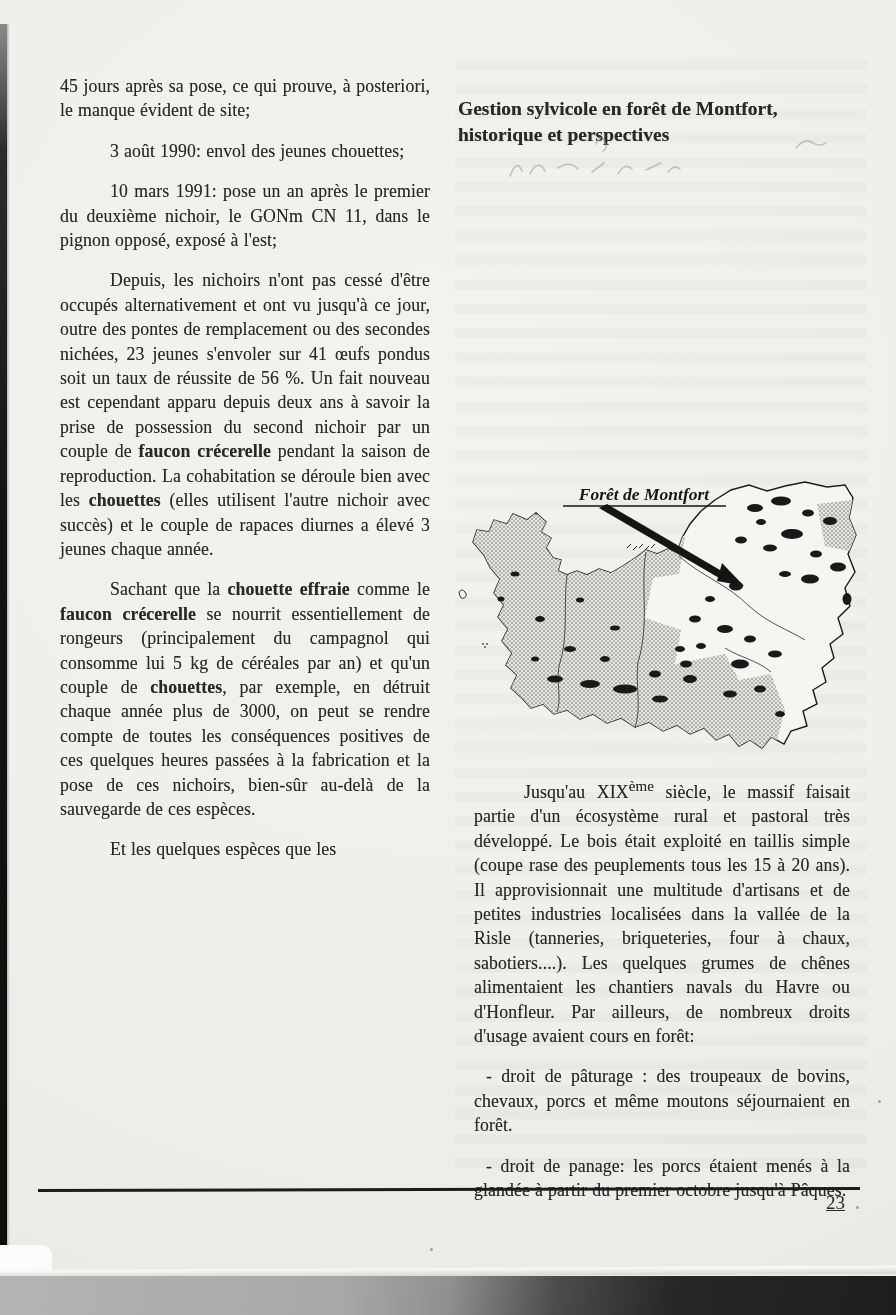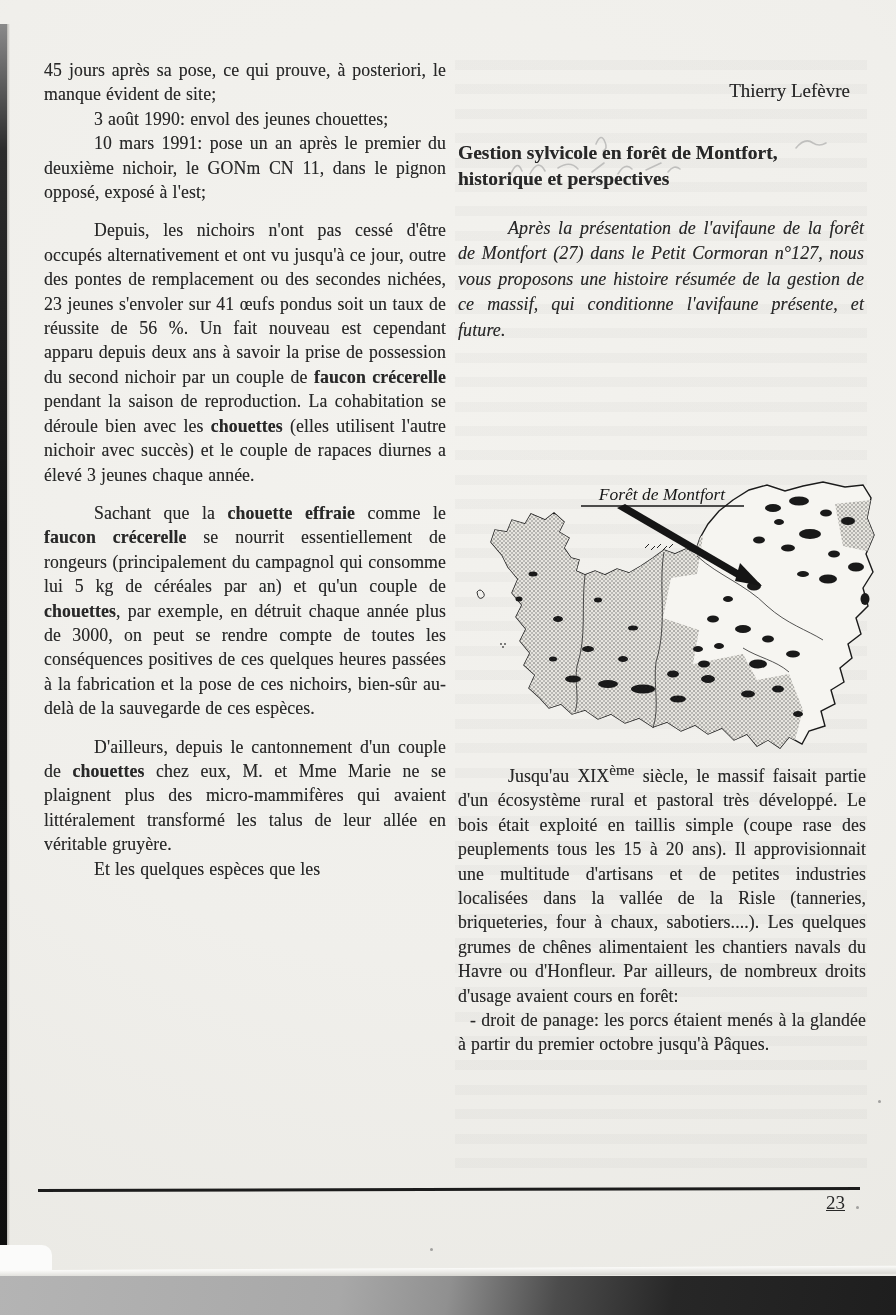--- a/index.html
+++ b/index.html
@@ -3,37 +3,37 @@
 <meta charset="utf-8">
 <style>
   html,body{margin:0;padding:0;background:#dedede;}
   .page{
     position:relative;width:896px;height:1315px;overflow:hidden;
     background:radial-gradient(circle at 48% 30%, #f3f2ee 0%, #f0efeb 55%, #eae9e4 100%);
     font-family:"Liberation Serif","DejaVu Serif",serif;
     color:#282828;
   }
   .para{
-    margin:0;font-size:17.8px;line-height:24.4px;text-align:justify;
+    margin:16px;font-size:17.8px;line-height:24.4px;text-align:justify;
     letter-spacing:.1px;word-spacing:.5px;
     text-shadow:0 0 .5px rgba(40,40,40,.45);
   }
   .indent{text-indent:50px;}
   .dash{text-indent:12px;}
   .sp{margin-top:14px;}
   .b{font-weight:bold;}
   .i{font-style:italic;}
   .sup{vertical-align:super;font-size:15px;line-height:0;}
   .col-left{position:absolute;left:44px;top:58px;width:402px;height:1126px;overflow:hidden;}
   .col-right-top{position:absolute;left:458px;top:58px;width:406px;}
   .col-right-bottom{position:absolute;left:458px;top:764px;width:408px;}
   .byline{margin:22px 14px 0 0;font-size:19px;text-align:right;text-shadow:0 0 .5px rgba(40,40,40,.45);}
   .heading{margin:38px 0 0 0;font-size:19.5px;line-height:26px;font-weight:bold;text-align:left;text-shadow:0 0 .5px rgba(40,40,40,.5);}
   .lede{margin-top:24px;font-size:18px;line-height:25.4px;font-style:italic;}
-  .map-figure{position:absolute;left:456px;top:478px;width:434px;height:292px;}
+  .map-figure{position:absolute;left:438px;top:478px;width:434px;height:292px;font-weight:bold;}
   .footer-rule{position:absolute;left:38px;top:1188px;width:822px;height:3px;background:#1c1c1c;transform:rotate(-.15deg);}
   .footer-text{position:absolute;left:42px;top:1196px;font-size:18.5px;text-shadow:0 0 .5px rgba(40,40,40,.45);}
   .footer-text .u{border-bottom:1.6px solid #2a2a2a;padding-bottom:1px;}
   .page-number{position:absolute;left:826px;top:1192px;font-size:19px;text-decoration:underline;}
   .left-edge{position:absolute;left:0;top:24px;width:7px;height:1252px;
     background:linear-gradient(to bottom,#8a8a8a 0%,#2c2c2c 10%,#141414 40%,#0e0e0e 100%);}
   .left-edge-soft{position:absolute;left:7px;top:24px;width:3px;height:1252px;background:linear-gradient(to right,#b9b7b2,transparent);}
   .paper-edge{position:absolute;left:0;top:1268px;width:896px;height:8px;
     background:linear-gradient(to bottom,#fbfbf9,#d8d7d2);transform:rotate(-.3deg);}
   .corner-lift{position:absolute;left:0;top:1245px;width:52px;height:28px;background:#fbfbfa;border-radius:0 10px 4px 0;}
@@ -50,31 +50,28 @@
 <div class="page">
 
   <div class="ghost"></div>
 
   <div class="col-left">
     <p class="para"><span>45 jours après sa pose, ce qui prouve, à posteriori, le manque évident de site;</span></p>
     <p class="para indent"><span>3 août 1990: envol des jeunes chouettes;</span></p>
     <p class="para indent"><span>10 mars 1991: pose un an après le premier du deuxième nichoir, le GONm CN 11, dans le pignon opposé, exposé à l'est;</span></p>
     <p class="para indent sp"><span>Depuis, les nichoirs n'ont pas cessé d'être occupés alternativement et ont vu jusqu'à ce jour, outre des pontes de remplacement ou des secondes nichées, 23 jeunes s'envoler sur 41 œufs pondus soit un taux de réussite de 56 %. Un fait nouveau est cependant apparu depuis deux ans à savoir la prise de possession du second nichoir par un couple de </span><span class="b">faucon crécerelle</span><span> pendant la saison de reproduction. La cohabitation se déroule bien avec les </span><span class="b">chouettes</span><span> (elles utilisent l'autre nichoir avec succès) et le couple de rapaces diurnes a élevé 3 jeunes chaque année.</span></p>
     <p class="para indent sp"><span>Sachant que la </span><span class="b">chouette effraie</span><span> comme le </span><span class="b">faucon crécerelle</span><span> se nourrit essentiellement de rongeurs (principalement du campagnol qui consomme lui 5 kg de céréales par an) et qu'un couple de </span><span class="b">chouettes</span><span>, par exemple, en détruit chaque année plus de 3000, on peut se rendre compte de toutes les conséquences positives de ces quelques heures passées à la fabrication et la pose de ces nichoirs, bien-sûr au-delà de la sauvegarde de ces espèces.</span></p>
-    <p class="para indent sp"><span>D'ailleurs, depuis le cantonnement d'un couple de </span><span class="b">chouettes</span><span> chez eux, M. et Mme Marie ne se plaignent plus des micro-mammifères qui avaient littéralement transformé les talus de leur allée en véritable gruyère.</span></p>
     <p class="para indent"><span>Et les quelques espèces que les</span></p>
   </div>
 
   <div class="col-right-top">
-    <p class="byline">Thierry Lefèvre</p>
     <div class="heading">
       <div>Gestion sylvicole en forêt de Montfort,</div>
       <div>historique et perspectives</div>
     </div>
-    <p class="para lede indent"><span class="i">Après la présentation de l'avifaune de la forêt de Montfort (27) dans le Petit Cormoran n°127, nous vous proposons une histoire résumée de la gestion de ce massif, qui conditionne l'avifaune présente, et future.</span></p>
   </div>
 
   <div class="map-figure">
     <svg width="434" height="292" viewBox="0 0 432 292">
       <defs>
         <pattern id="dots" width="4" height="4" patternUnits="userSpaceOnUse">
           <rect width="4" height="4" fill="#e7e5df"></rect>
           <circle cx="1" cy="1" r="0.75" fill="#5c5c5c"></circle>
           <circle cx="3" cy="3" r="0.75" fill="#7a7a7a"></circle>
         </pattern>
@@ -160,20 +157,21 @@
         <polygon points="283,85 305,108 278,103"></polygon>
       </g>
 
       <text x="205" y="22" text-anchor="middle" font-size="17.5" font-style="italic" font-family="Liberation Serif, DejaVu Serif, serif" fill="#161616">Forêt de Montfort</text>
       <line x1="124" y1="28" x2="287" y2="28" stroke="#161616" stroke-width="1.6"></line>
     </svg>
   </div>
 
   <div class="col-right-bottom">
     <p class="para indent"><span>Jusqu'au XIX</span><span class="sup">ème</span><span> siècle, le massif faisait partie d'un écosystème rural et pastoral très développé. Le bois était exploité en taillis simple (coupe rase des peuplements tous les 15 à 20 ans). Il approvisionnait une multitude d'artisans et de petites industries localisées dans la vallée de la Risle (tanneries, briqueteries, four à chaux, sabotiers....). Les quelques grumes de chênes alimentaient les chantiers navals du Havre ou d'Honfleur. Par ailleurs, de nombreux droits d'usage avaient cours en forêt:</span></p>
+    <p class="para dash"><span>- droit de pâturage : des troupeaux de bovins, chevaux, porcs et même moutons séjournaient en forêt.</span></p>
     <p class="para dash"><span>- droit de panage: les porcs étaient menés à la glandée à partir du premier octobre jusqu'à Pâques.</span></p>
   </div>
 
   <svg class="pencil" width="340" height="80" viewBox="0 0 340 80">
     <g fill="none" stroke="#9b9b9b" stroke-width="1.6" opacity="0.55" stroke-linecap="round">
       <path d="M96,14 q5,-12 9,-2 q3,7 -2,9"></path>
       <path d="M10,46 q7,-18 12,-5"></path>
         <path d="M30,44 q8,-16 15,-3"></path>
       <path d="M58,38 q12,-8 20,1"></path>
         <path d="M92,42 l12,-9"></path>

